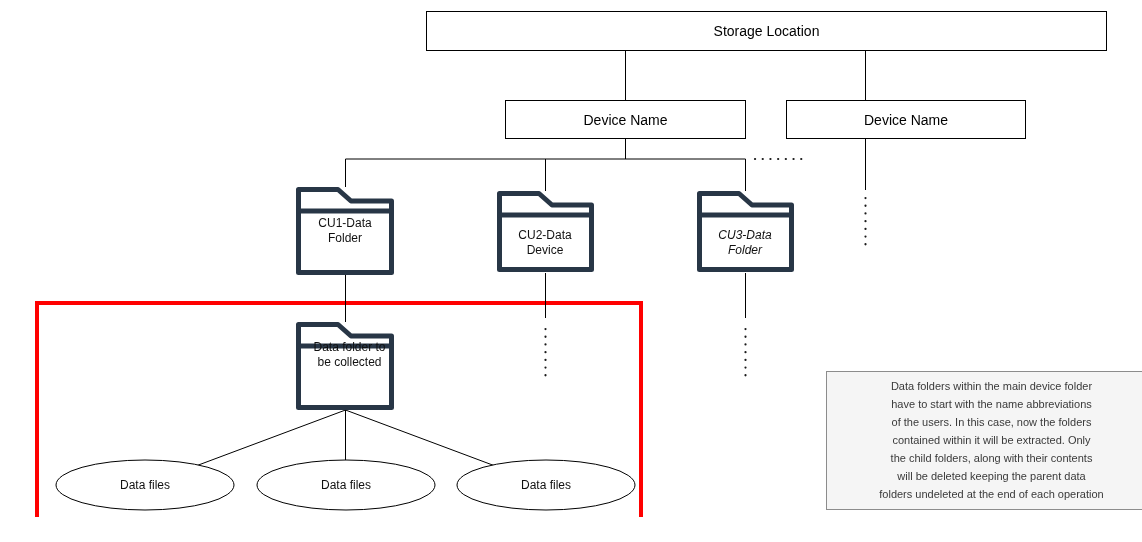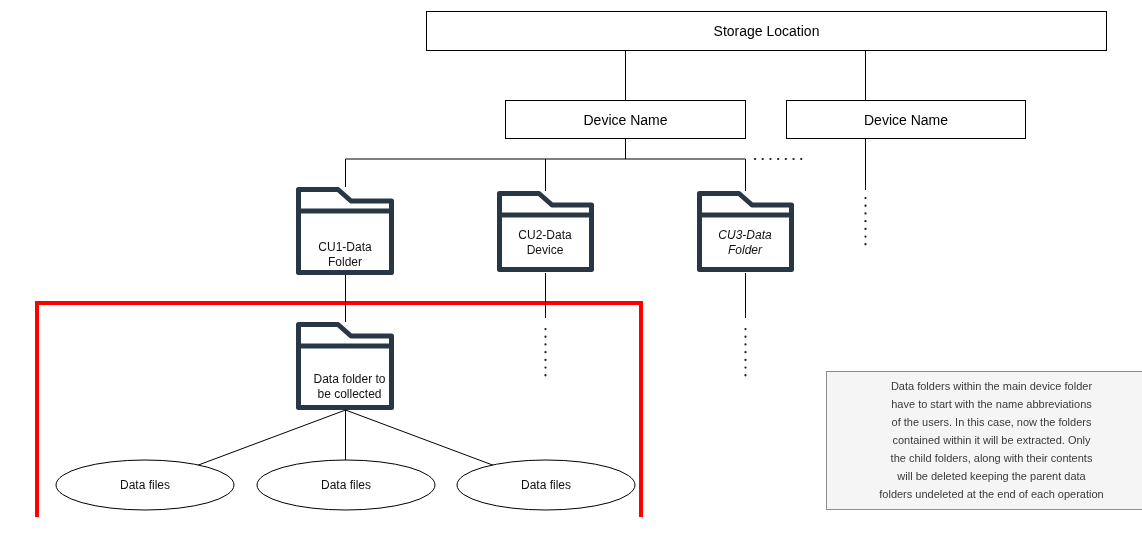--- a/index.html
+++ b/index.html
@@ -112,24 +112,24 @@
   </div>
 
   <div class="node-box" style="left:481px; top:100px; width:241px; height:39px;">
     <span>Device Name</span>
   </div>
 
   <div class="node-box" style="left:762px; top:100px; width:240px; height:39px;">
     <span>Device Name</span>
   </div>
 
-  <div class="shape-label" style="left:286px; top:240px; width:70px;">CU1-Data Folder</div>
+  <div class="shape-label" style="left:286px; top:216px; width:70px;">CU1-Data Folder</div>
   <div class="shape-label" style="left:486px; top:228px; width:70px;">CU2-Data Device</div>
   <div class="shape-label" style="left:686px; top:228px; width:70px;font-style:italic;">CU3-Data Folder</div>
-  <div class="shape-label" style="left:278px; top:372px; width:87px;padding-left:8px;">Data folder to be collected</div>
+  <div class="shape-label" style="left:278px; top:340px; width:87px;padding-left:8px;">Data folder to be collected</div>
 
   <div class="shape-label" style="left:61px; top:478px; width:120px;">Data files</div>
   <div class="shape-label" style="left:262px; top:478px; width:120px;">Data files</div>
   <div class="shape-label" style="left:462px; top:478px; width:120px;">Data files</div>
 
   <div class="annotation">Data folders within the main device folder
 have to start with the name abbreviations
 of the users. In this case, now the folders
 contained within it will be extracted. Only
 the child folders, along with their contents

